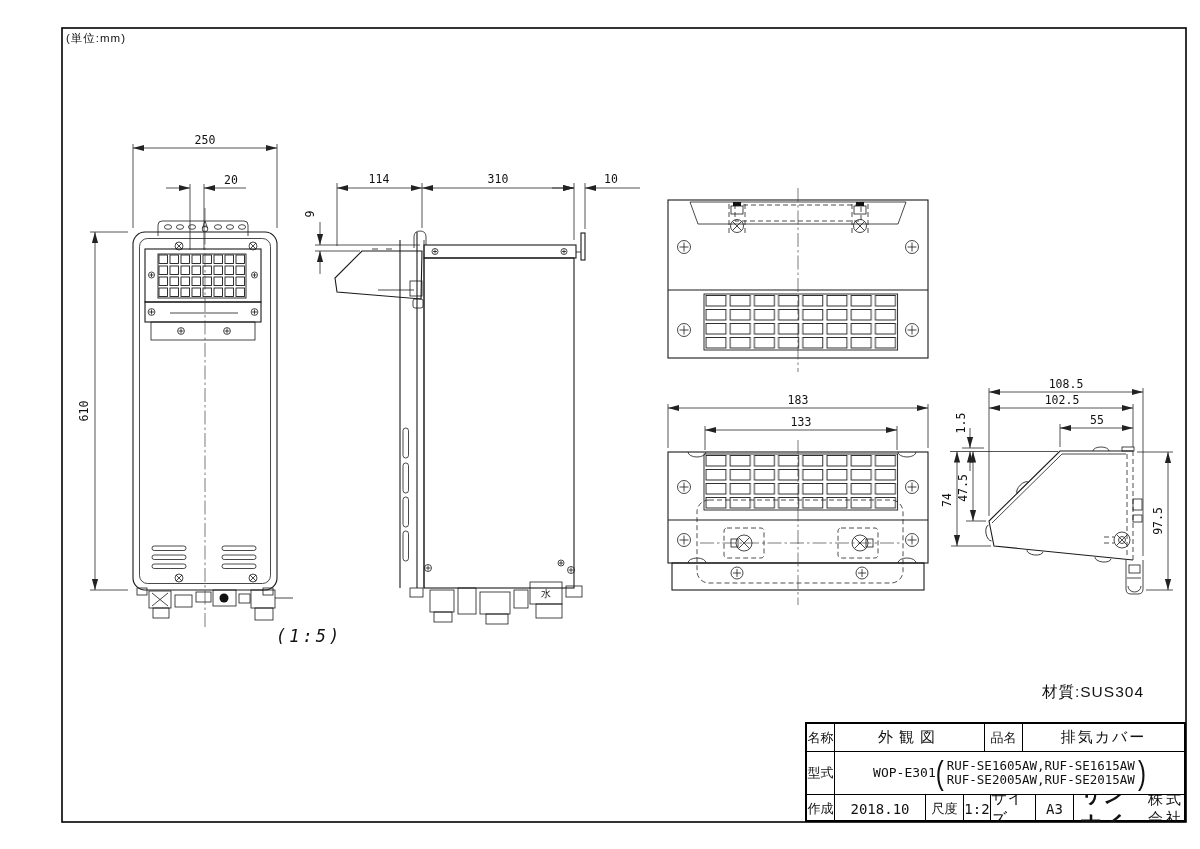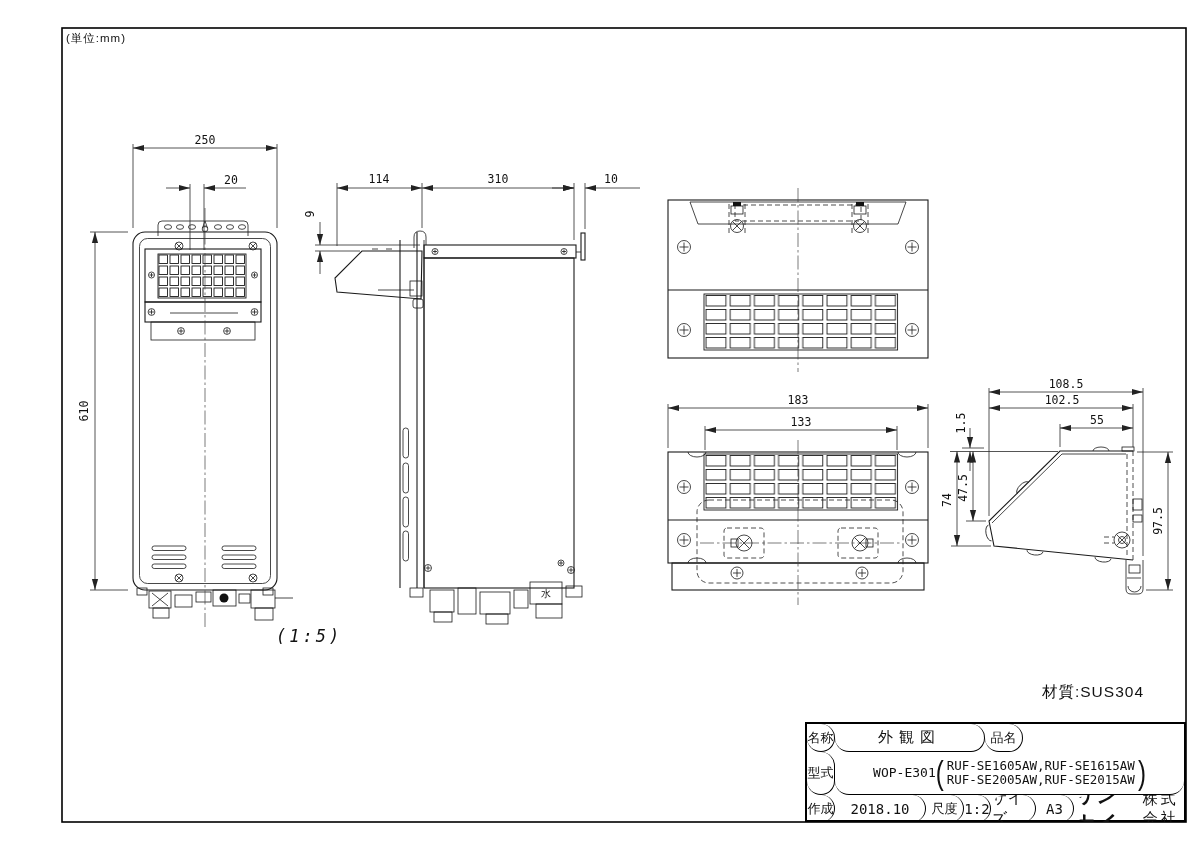--- a/index.html
+++ b/index.html
@@ -19,33 +19,33 @@
   .material-note{left:1028px;top:682px;width:130px;text-align:center;font-size:15.5px;letter-spacing:1px;}
   .page-number{left:1146px;top:857px;width:44px;text-align:left;font-size:11.5px;font-family:"DejaVu Sans Mono",monospace;}
   
   .tb{position:absolute;left:805px;top:722px;width:381px;height:100px;border:2px solid #000;
       box-sizing:border-box;background:#fff;font-size:14px;}
   .tb .row{display:grid;box-sizing:border-box;}
   .r1{grid-template-columns:28px 150px 38px 1fr;height:28px;}
   .r2{grid-template-columns:28px 1fr;height:43px;}
   .r3{grid-template-columns:28px 91px 38px 27px 45px 38px 1fr;height:27px;}
   .tb .c{border-right:1px solid #000;border-bottom:1px solid #000;display:flex;align-items:center;
-         justify-content:center;overflow:hidden;box-sizing:border-box;border-radius:14px;}
+         justify-content:center;overflow:hidden;box-sizing:border-box;}
   .tb .c.last{border-right:none;}
   .r3 .c{border-bottom:none;}
   .lbl{font-size:13px;}
   .sz-lbl{font-size:16px;letter-spacing:0;}
   .val-name{font-size:15px;letter-spacing:6px;font-family:Liberation Serif, serif;}
   .val-item{font-size:15px;letter-spacing:2px;}
   .model-cell{flex-direction:row;line-height:1.05;font-family:"DejaVu Sans Mono",monospace;}
   .model-l1{font-size:13px;}
   .paren-row{display:flex;align-items:center;gap:3px;}
   .bigparen{font-size:24px;font-weight:300;transform:scaleY(1.35);font-family:"Liberation Sans",sans-serif;}
   .model-lines{display:flex;flex-direction:column;font-size:12.5px;line-height:1.15;text-align:center;}
-  .company{gap:17px;}
+  .company{gap:17px;text-align:right;}
   .brand{font-size:21px;font-weight:900;letter-spacing:1px;}
   .brand-sfx{font-size:15px;letter-spacing:3px;}
   .created-val,.scale-val,.size-val{font-family:"DejaVu Sans Mono",monospace;font-size:14px;}
 </style>
 </head>
 <body>
 
 <div class="page">
 
 <svg class="drawing" width="1200" height="849" viewBox="0 0 1200 849">
@@ -413,20 +413,21 @@
 <div class="note unit-note">(単位:mm)</div>
 <div class="note scale-note">(1:5)</div>
 <div class="note material-note">材質:SUS304</div>
 <div class="note page-number">100</div>
 
 <div class="tb">
   <div class="row r1">
     <div class="c lbl">名称</div>
     <div class="c val-name">外観図</div>
     <div class="c lbl">品名</div>
+    <div class="c last val-item">排気カバー</div>
   </div>
   <div class="row r2">
     <div class="c lbl">型式</div>
     <div class="c last model-cell">
       <div class="model-l1">WOP-E301</div>
       <div class="paren-row">
         <span class="bigparen">(</span>
         <div class="model-lines">
           <div>RUF-SE1605AW,RUF-SE1615AW</div>
           <div>RUF-SE2005AW,RUF-SE2015AW</div>

